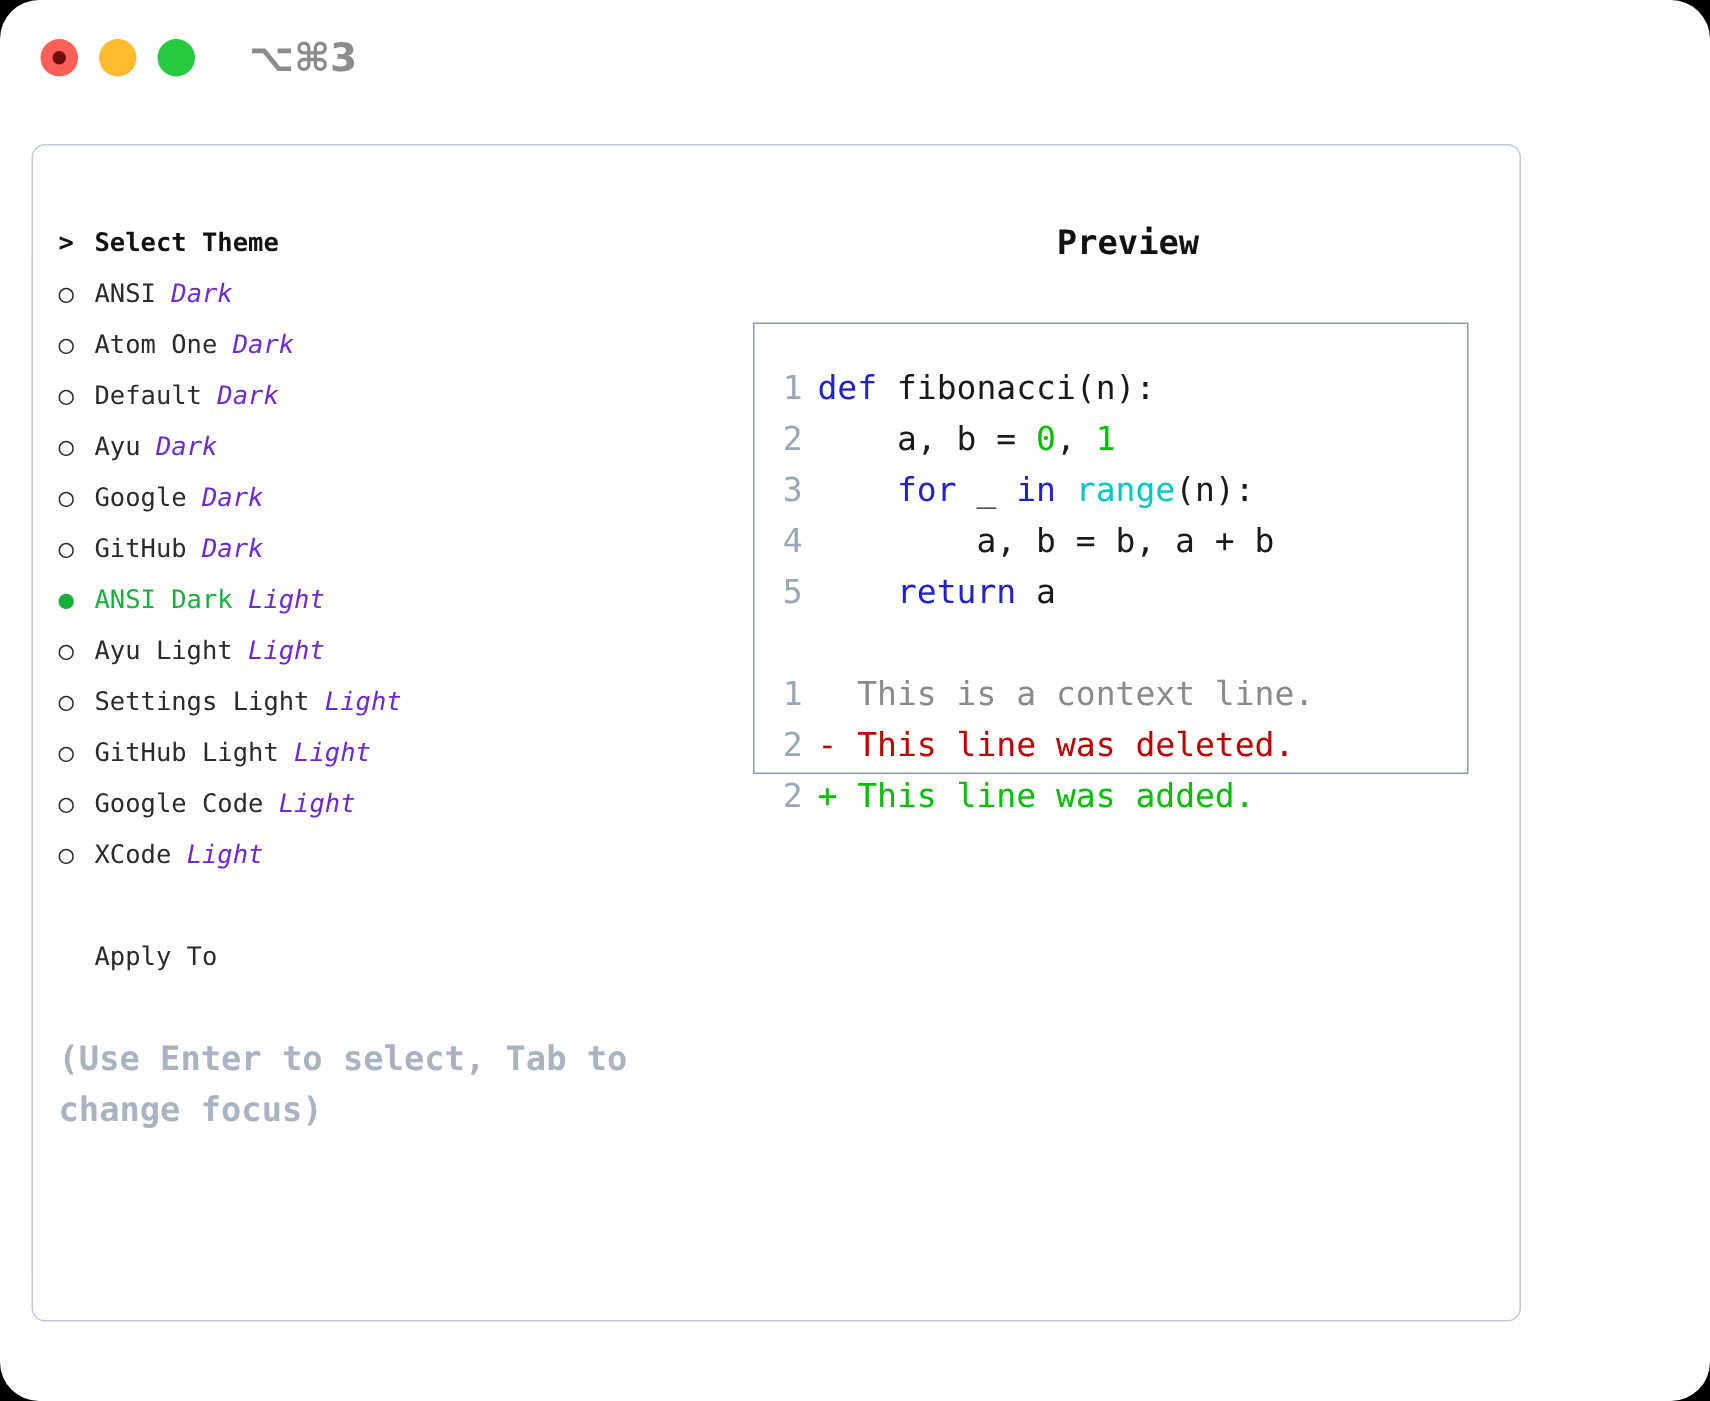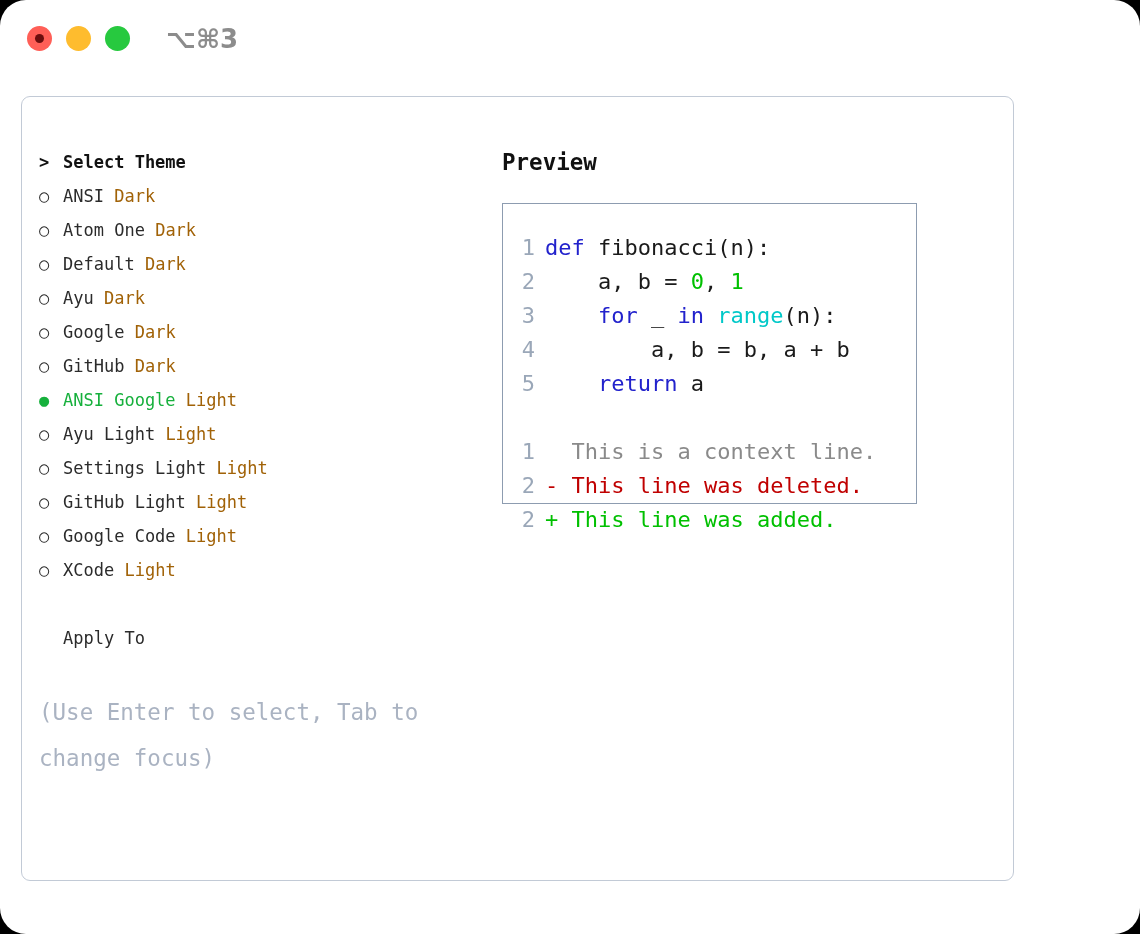--- a/index.html
+++ b/index.html
@@ -108,55 +108,57 @@
     text-align: left;
   }
 
   #select-theme-header {
     font-weight: bold;
     color: #111111;
   }
   #select-theme-header .marker { font-weight: bold; }
 
   .theme-name { color: #2b2b2b; }
-  .theme-variant { color: #a16207; }
+  .theme-variant { color: #6d28d9; font-style: italic; }
 
   .row.selected .marker,
   .row.selected .theme-name,
   .row.selected .item-label { color: #16b03c; }
 
   #apply-to-block { margin-top: 34px; }
   #apply-to-header { padding-left: 0; }
   #apply-to-header .apply-label { padding-left: 24px; color: #2b2b2b; }
 
   #hint-text {
     margin-top: 34px;
     font-size: 22.5px;
-    line-height: 46px;
+    line-height: 34px;
     color: #aab3c2;
     width: 410px;
     white-space: pre-wrap;
+    font-weight: bold;
   }
 
   
   #preview-column {
     position: absolute;
     left: 480px;
     top: 48px;
     width: 500px;
   }
   #preview-title {
     font-size: 22.5px;
     line-height: 34px;
     color: #111111;
     font-weight: bold;
+    text-align: center;
   }
   #preview-box {
-    margin-top: 24px;
-    width: 415px;
+    margin-top: 36px;
+    width: 477px;
     height: 301px;
     border: 1.5px solid #8d9cb0;
     box-sizing: border-box;
     background: #ffffff;
     padding: 27px 0 0 0;
   }
 
   .code-line, .diff-line {
     font-size: 22px;
     line-height: 34px;
@@ -199,21 +201,21 @@
       <div class="row" id="select-theme-header">
         <span class="marker">&gt;</span><span>Select Theme</span>
       </div>
       <div id="theme-list">
           <div class="row"><span class="marker">○</span><span class="theme-name">ANSI</span><span> </span><span class="theme-variant">Dark</span></div>
           <div class="row"><span class="marker">○</span><span class="theme-name">Atom One</span><span> </span><span class="theme-variant">Dark</span></div>
           <div class="row"><span class="marker">○</span><span class="theme-name">Default</span><span> </span><span class="theme-variant">Dark</span></div>
           <div class="row"><span class="marker">○</span><span class="theme-name">Ayu</span><span> </span><span class="theme-variant">Dark</span></div>
           <div class="row"><span class="marker">○</span><span class="theme-name">Google</span><span> </span><span class="theme-variant">Dark</span></div>
           <div class="row"><span class="marker">○</span><span class="theme-name">GitHub</span><span> </span><span class="theme-variant">Dark</span></div>
-          <div class="row selected"><span class="marker">●</span><span class="theme-name">ANSI Google</span><span> </span><span class="theme-variant">Light</span></div>
+          <div class="row selected"><span class="marker">●</span><span class="theme-name">ANSI Dark</span><span> </span><span class="theme-variant">Light</span></div>
           <div class="row"><span class="marker">○</span><span class="theme-name">Ayu Light</span><span> </span><span class="theme-variant">Light</span></div>
           <div class="row"><span class="marker">○</span><span class="theme-name">Settings Light</span><span> </span><span class="theme-variant">Light</span></div>
           <div class="row"><span class="marker">○</span><span class="theme-name">GitHub Light</span><span> </span><span class="theme-variant">Light</span></div>
           <div class="row"><span class="marker">○</span><span class="theme-name">Google Code</span><span> </span><span class="theme-variant">Light</span></div>
           <div class="row"><span class="marker">○</span><span class="theme-name">XCode</span><span> </span><span class="theme-variant">Light</span></div>
         </div>
 
       <div id="apply-to-block">
         <div class="row" id="apply-to-header">
           <span class="apply-label">Apply To</span>

